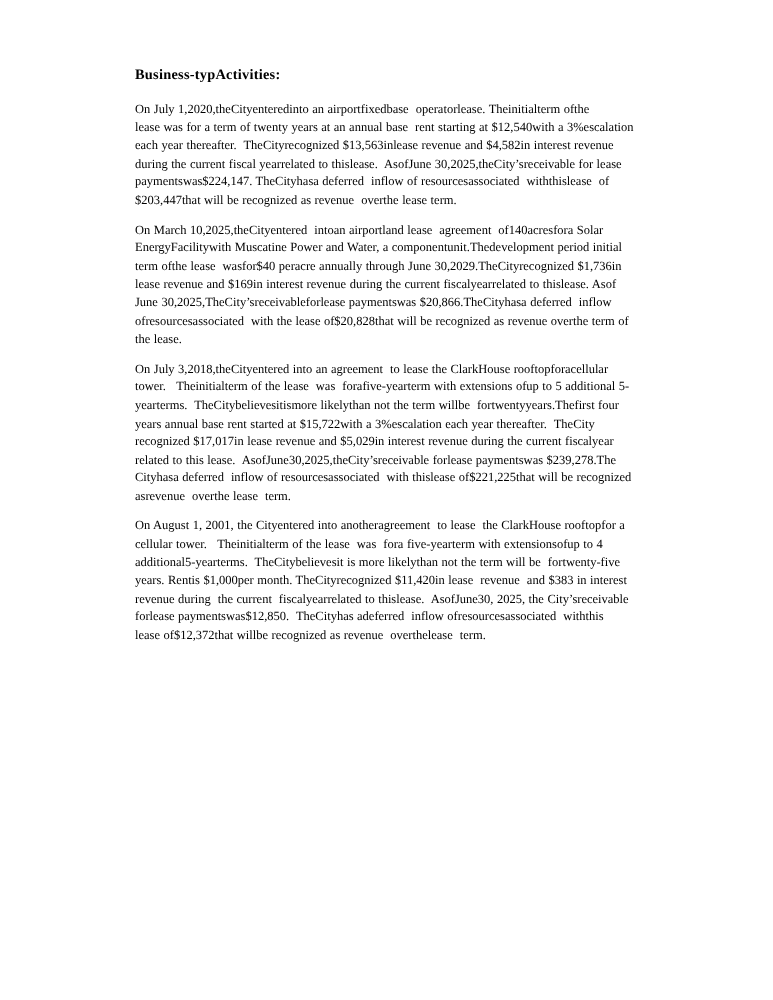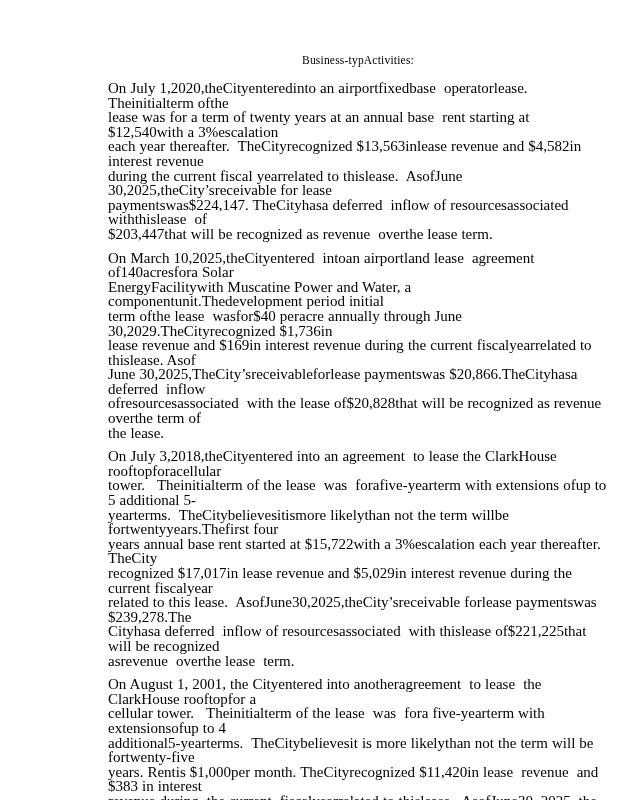--- a/index.html
+++ b/index.html
@@ -14,27 +14,26 @@
     background: #ffffff;
     box-sizing: border-box;
     padding: 53px 10px 0 108px;
     font-family: "Liberation Serif", "DejaVu Serif", serif;
     color: #000000;
     overflow: hidden;
   }
   .doc-heading {
     font-size: 11.5px;
     line-height: 15px;
-    font-weight: normal;
+    font-weight: bold;
     margin: 0 0 13px 0;
     letter-spacing: 0.2px;
-    text-align: center;
   }
   .doc-paragraph {
-    font-size: 15px;
+    font-size: 10px;
     line-height: 14.6px;
     margin: 0 0 9px 0;
     width: 500px;
     white-space: pre-wrap;
     word-spacing: 0.3px;
   }
 </style>
 </head>
 <body>
 

